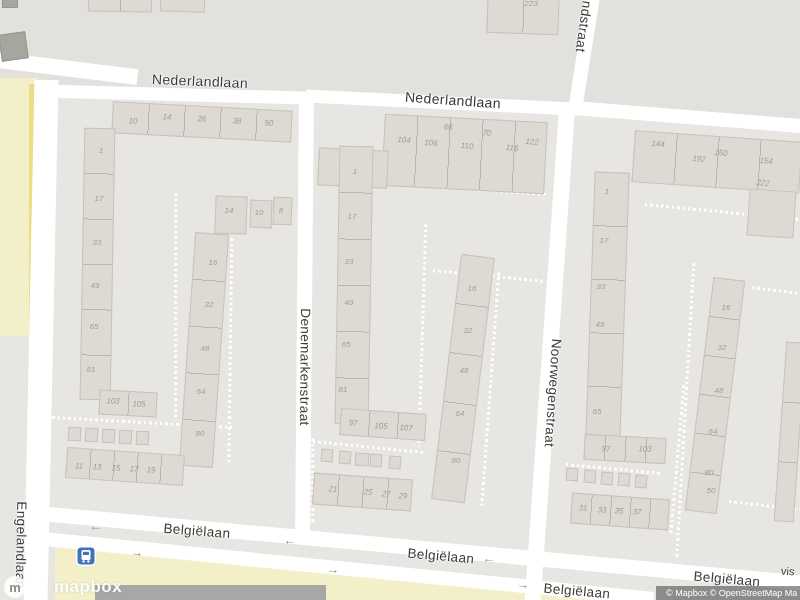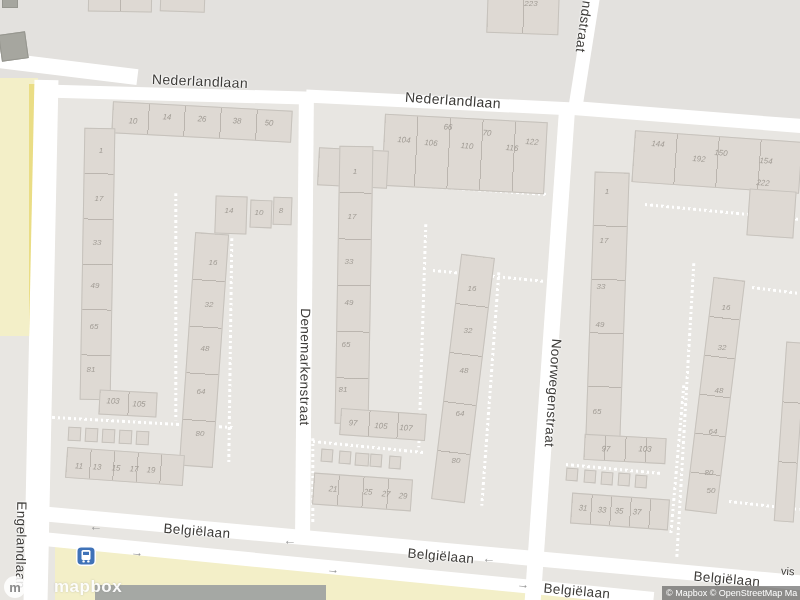--- a/index.html
+++ b/index.html
@@ -17,21 +17,21 @@
       text-shadow:0 0 2px #fff,0 0 2px #fff,0 0 3px #fff,0 0 1px #fff;transform:translate(-50%,-50%)}
   .arrow{position:absolute;color:#989898;font-size:13px;line-height:1;transform:translate(-50%,-50%)}
   #transit{position:absolute;left:76px;top:546px;width:20px;height:20px}
   #logo{position:absolute;left:4px;top:576px;display:flex;align-items:center}
   #logo .mark{width:22px;height:22px;border-radius:50%;background:rgba(255,255,255,.85);
       color:#8a8a8a;font-weight:bold;font-size:13px;display:flex;align-items:center;justify-content:center}
   #logo .word{margin-left:28px;font-size:17px;font-weight:bold;letter-spacing:.5px;
       color:rgba(255,255,255,.95);text-shadow:0 0 2px rgba(110,110,110,.35)}
   #attr{position:absolute;right:0;bottom:0;height:14px;width:134px;overflow:hidden;
       background:rgba(64,64,64,.55);color:#fff;font-size:9px;line-height:14px;
-      padding-left:4px;white-space:nowrap}
+      padding-left:10px;white-space:nowrap}
   #poi-partial{position:absolute;left:781px;top:565px;font-size:11px;color:#3e3c39;
       text-shadow:0 0 2px #fff,0 0 2px #fff;transform:rotate(4deg)}
 </style>
 </head>
 <body>
 
 <div id="map">
   <div id="layer-areas">
       <div class="area" style="left: 0px; top: 0px; width: 800px; height: 128px; background: rgb(227, 225, 222); clip-path: polygon(0px 0px, 800px 0px, 800px 128px, 572px 110px, 308px 97px, 35px 90px, 0px 86px);"></div>
       <div class="area" style="left: 0px; top: 78px; width: 38px; height: 258px; background: rgb(243, 239, 200); clip-path: polygon(0px 0px, 38px 0px, 38px 258px, 0px 258px);"></div>

